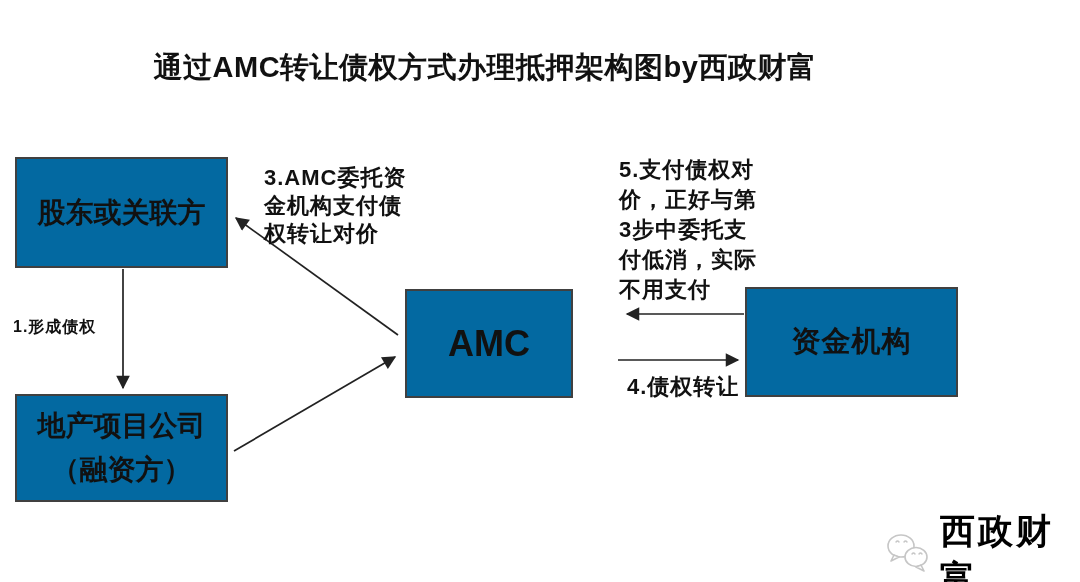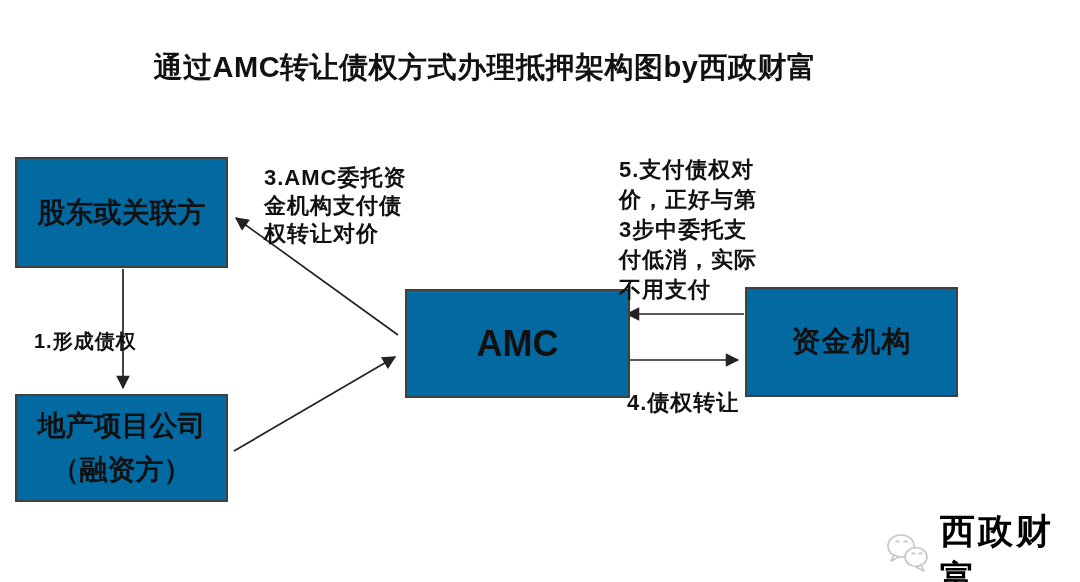--- a/index.html
+++ b/index.html
@@ -19,30 +19,30 @@
   .node{
     position:absolute;
     border:2px solid #404040;
     background:#0369a1;
     display:flex;align-items:center;justify-content:center;
     text-align:center;font-weight:bold;color:#111;
     box-sizing:border-box;
   }
   .node-shareholder{left:15px;top:157px;width:213px;height:111px;font-size:28px;}
   .node-project{left:15px;top:394px;width:213px;height:108px;font-size:28px;line-height:44px;white-space:pre-line;}
-  .node-amc{left:405px;top:289px;width:225px;height:109px;font-size:36px;}
+  .node-amc{left:405px;top:289px;width:168px;height:109px;font-size:36px;}
   .node-funding{left:745px;top:287px;width:213px;height:110px;font-size:29px;letter-spacing:1px;}
   .edge-label{
     position:absolute;font-weight:bold;color:#111;
     white-space:pre-line;letter-spacing:1px;
   }
-  .label-step1{left:13px;top:328px;font-size:20px;margin-left:21px;}
+  .label-step1{left:13px;top:317px;font-size:16px;}
   .label-step2{left:266px;top:424px;font-size:23px;line-height:29px;}
   .label-step3{left:264px;top:152px;font-size:22px;line-height:28px;margin-top:12px;}
-  .label-step4{left:627px;top:388px;font-size:22px;}
+  .label-step4{left:627px;top:372px;font-size:22px;}
   .label-step5{left:619px;top:155px;font-size:22px;line-height:30px;}
   svg.wires{position:absolute;left:0;top:0;width:1080px;height:582px;pointer-events:none;}
   .watermark{
     position:absolute;left:884px;top:508px;
     display:flex;align-items:center;gap:6px;
   }
   .watermark-text{
     font-size:35px;font-weight:bold;letter-spacing:3px;
     color:#000000;text-shadow:1px 1px 0 #ffffff;
   }

